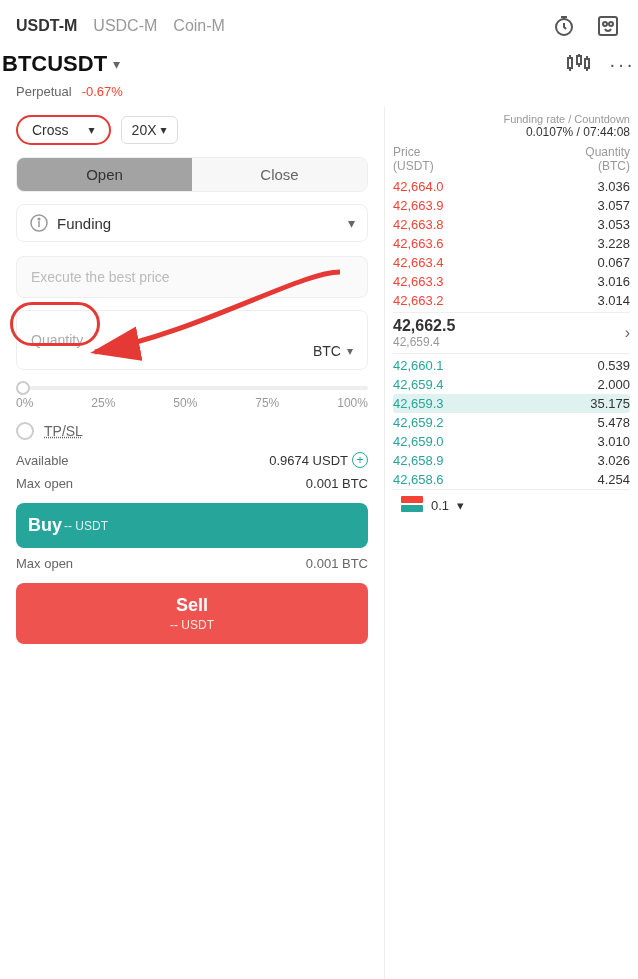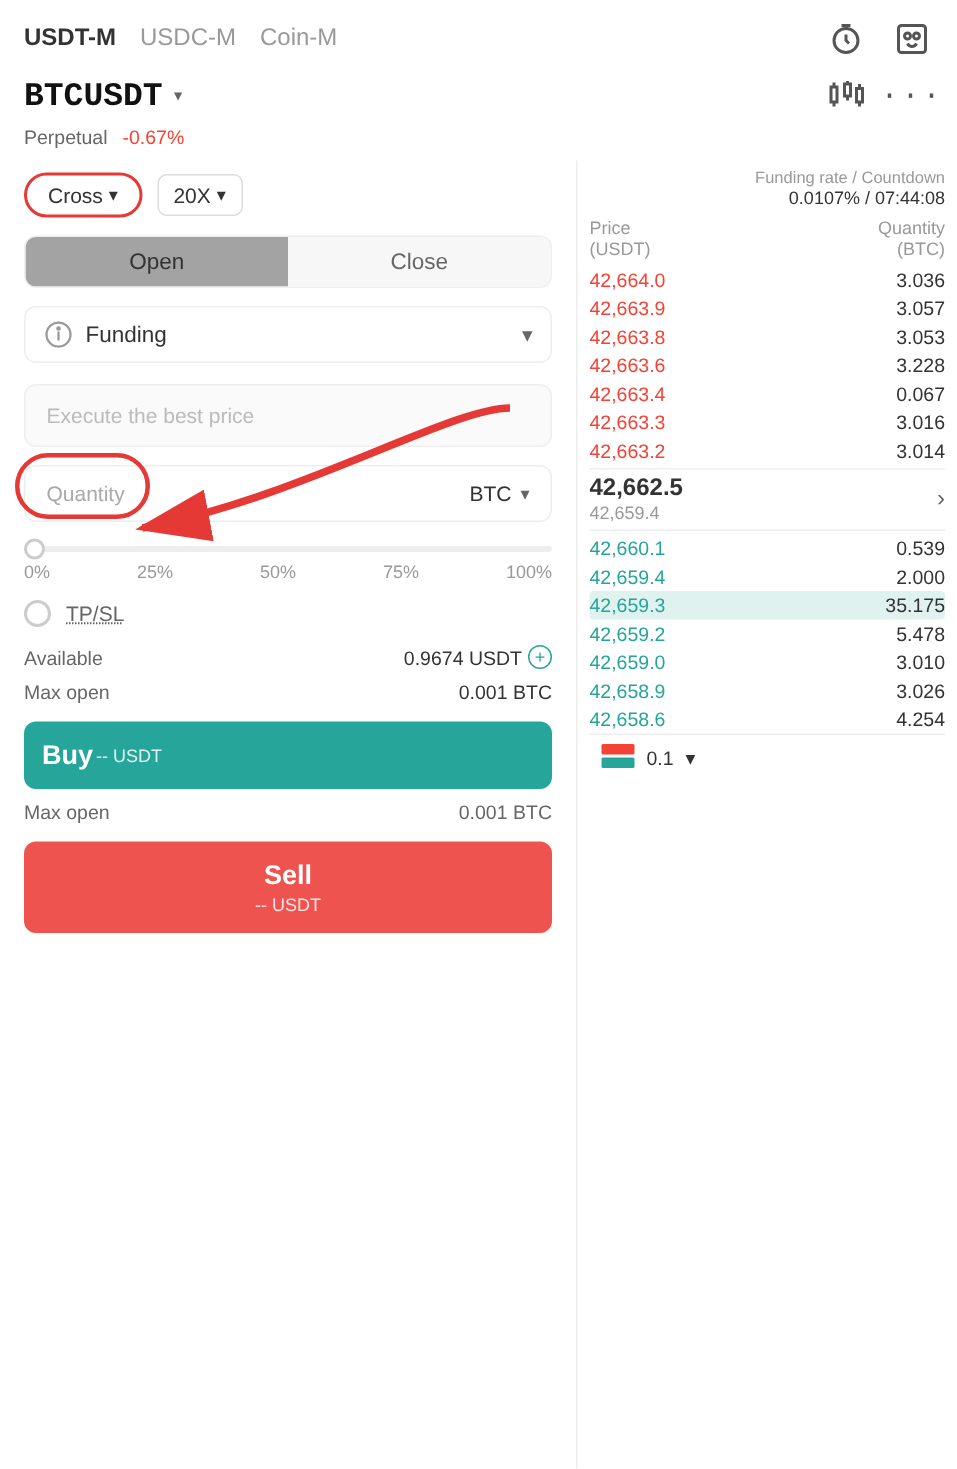--- a/index.html
+++ b/index.html
@@ -47,22 +47,21 @@
       align-items: center;
       justify-content: center;
       cursor: pointer;
     }
 
     
     .symbol-row {
       display: flex;
       align-items: center;
       justify-content: space-between;
-      padding: 4px 16px;
-      font-family: Liberation Mono, monospace;
+      padding: 4px 2px;
     }
     .symbol-left {
       display: flex;
       align-items: center;
       gap: 6px;
     }
     .symbol-name {
       font-size: 22px;
       font-weight: 700;
       color: #111;
@@ -110,21 +109,21 @@
     
     .controls-row {
       display: flex;
       align-items: center;
       padding: 8px 16px;
       gap: 10px;
     }
     .cross-btn {
       display: flex;
       align-items: center;
-      gap: 4px;
+      gap: 20px;
       border: 2px solid #e53935;
       border-radius: 20px;
       padding: 5px 14px;
       font-size: 14px;
       font-weight: 500;
       cursor: pointer;
       color: #333;
       background: #fff;
     }
     .leverage-btn {
@@ -208,20 +207,21 @@
     .qty-label {
       font-size: 14px;
       color: #aaa;
     }
     .qty-right {
       display: flex;
       align-items: center;
       gap: 6px;
       font-size: 14px;
       color: #333;
+      margin-top: 22px;
     }
 
     
     .slider-row {
       margin: 10px 16px 4px;
       display: flex;
       flex-direction: column;
       gap: 4px;
     }
     .slider-track {

